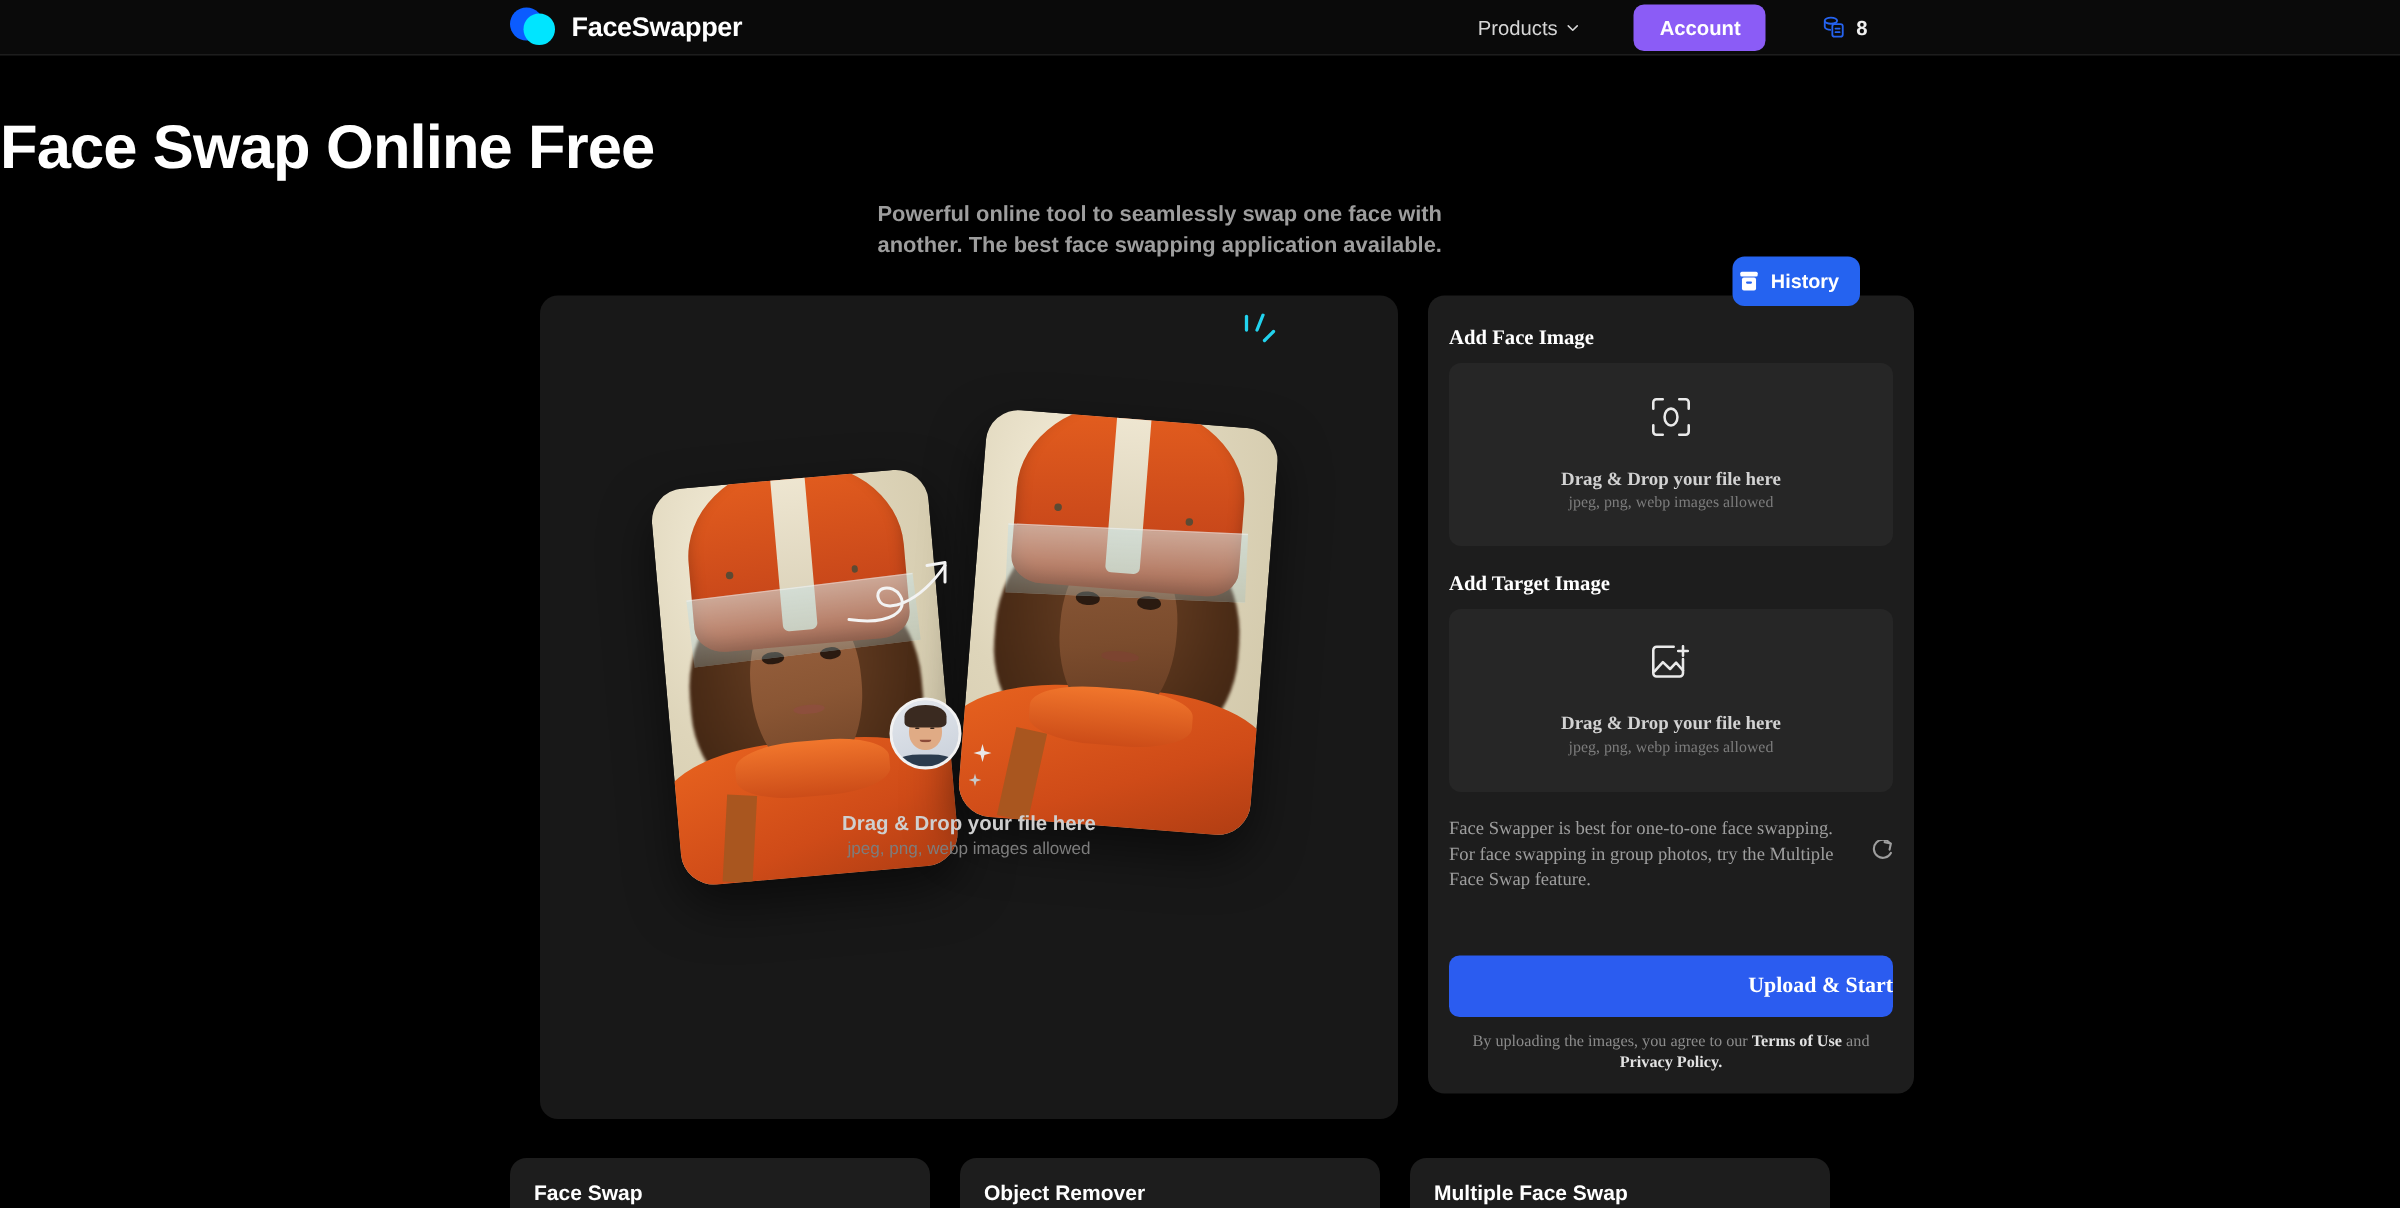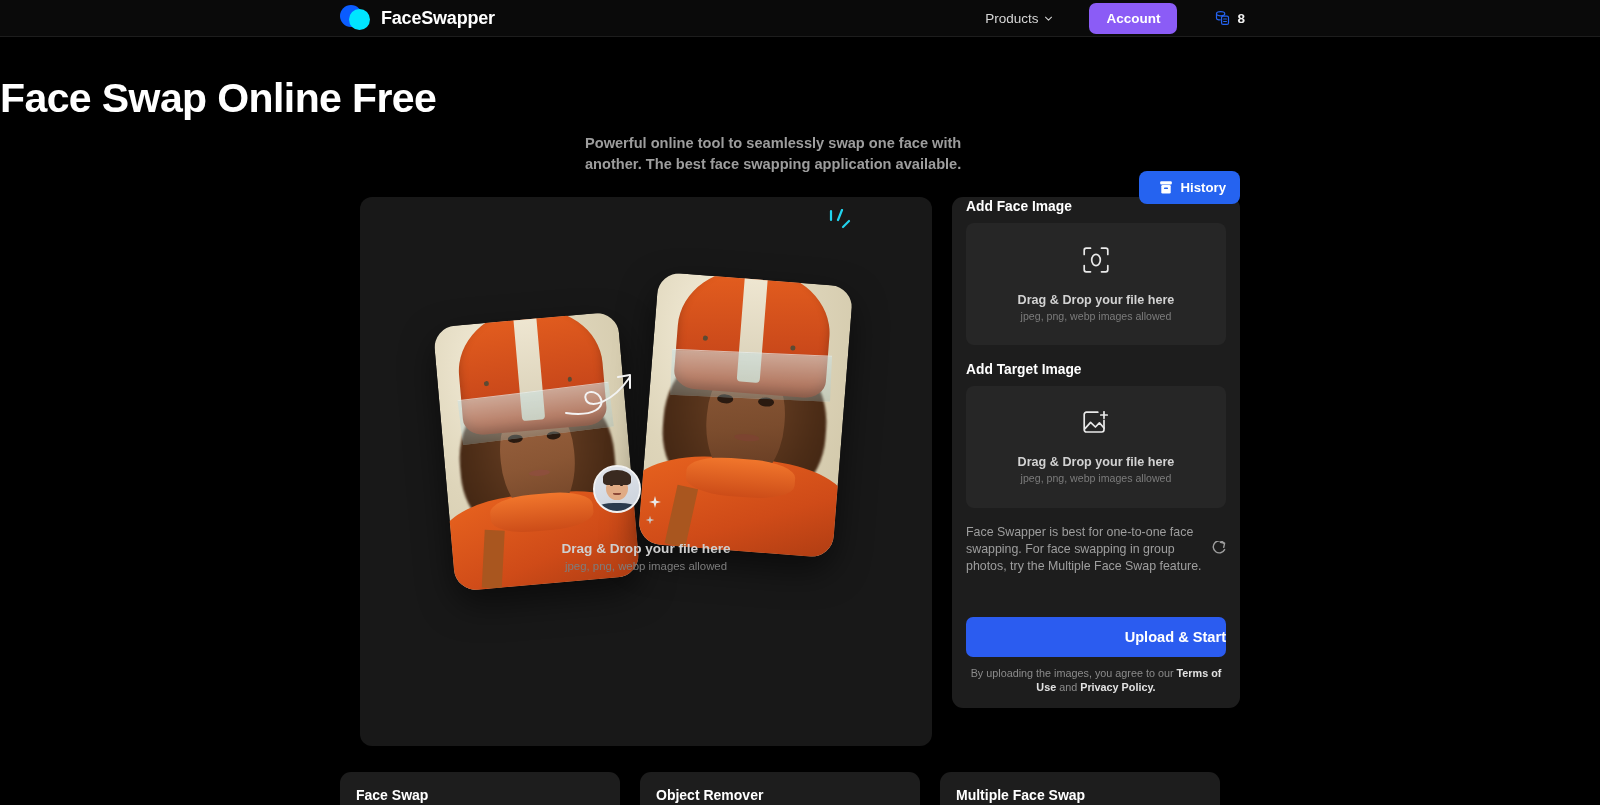--- a/index.html
+++ b/index.html
@@ -255,30 +255,31 @@
   
   .side-wrap { position: relative; width: 288px; }
   .history-btn {
     position: absolute;
     right: 0; top: -26px;
     background: #2563f0;
     color: #ffffff;
     font-size: 13.2px;
     font-weight: bold;
     border-radius: 8px;
-    padding: 9px 14px 9px 20px;
+    padding: 9px 14px 9px 4px;
     display: flex; align-items: center; gap: 8px;
     cursor: pointer;
     z-index: 6;
   }
   .side-panel {
     background: #1d1d1d;
     border-radius: 11px;
-    padding: 2px 14px 14px;
-    width: 288px;
+    padding: 20px 14px 14px;
+    width: 324px;
+    font-family: Liberation Serif, serif;
   }
   .side-label {
     color: #ffffff;
     font-size: 13.8px;
     font-weight: bold;
     margin-bottom: 9px;
   }
   .dropzone {
     background: #262626;
     border-radius: 8px;

